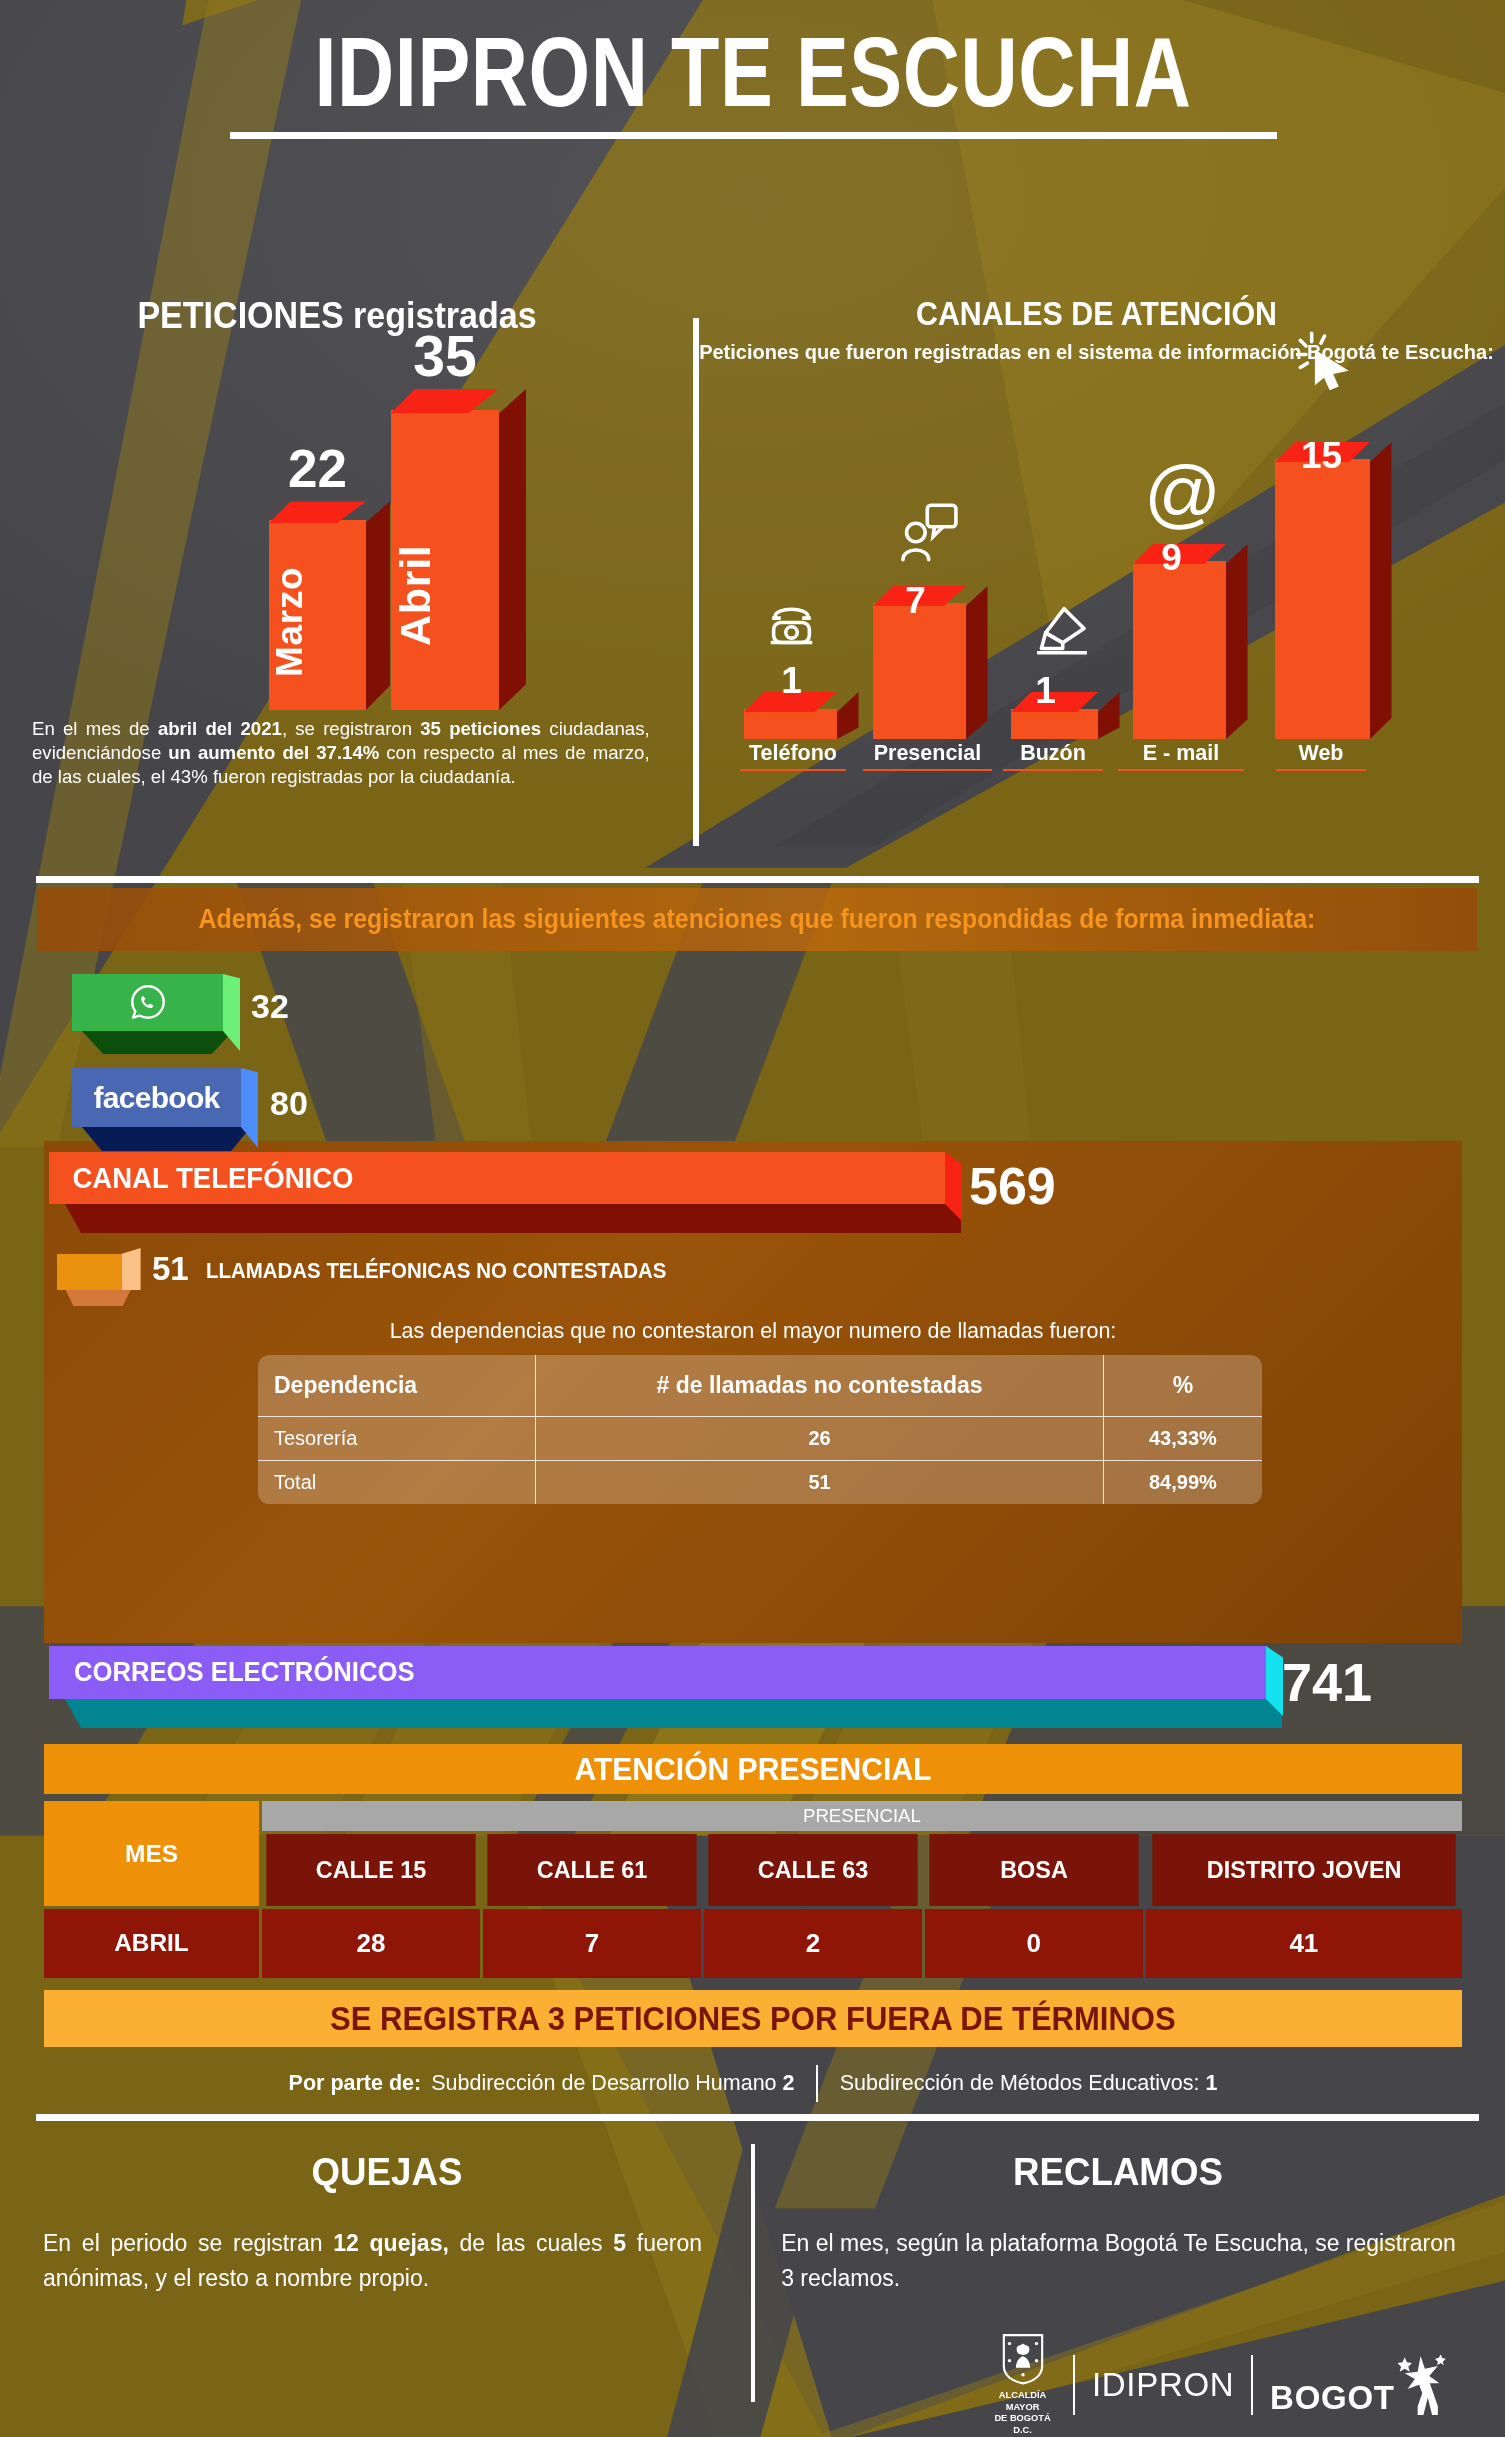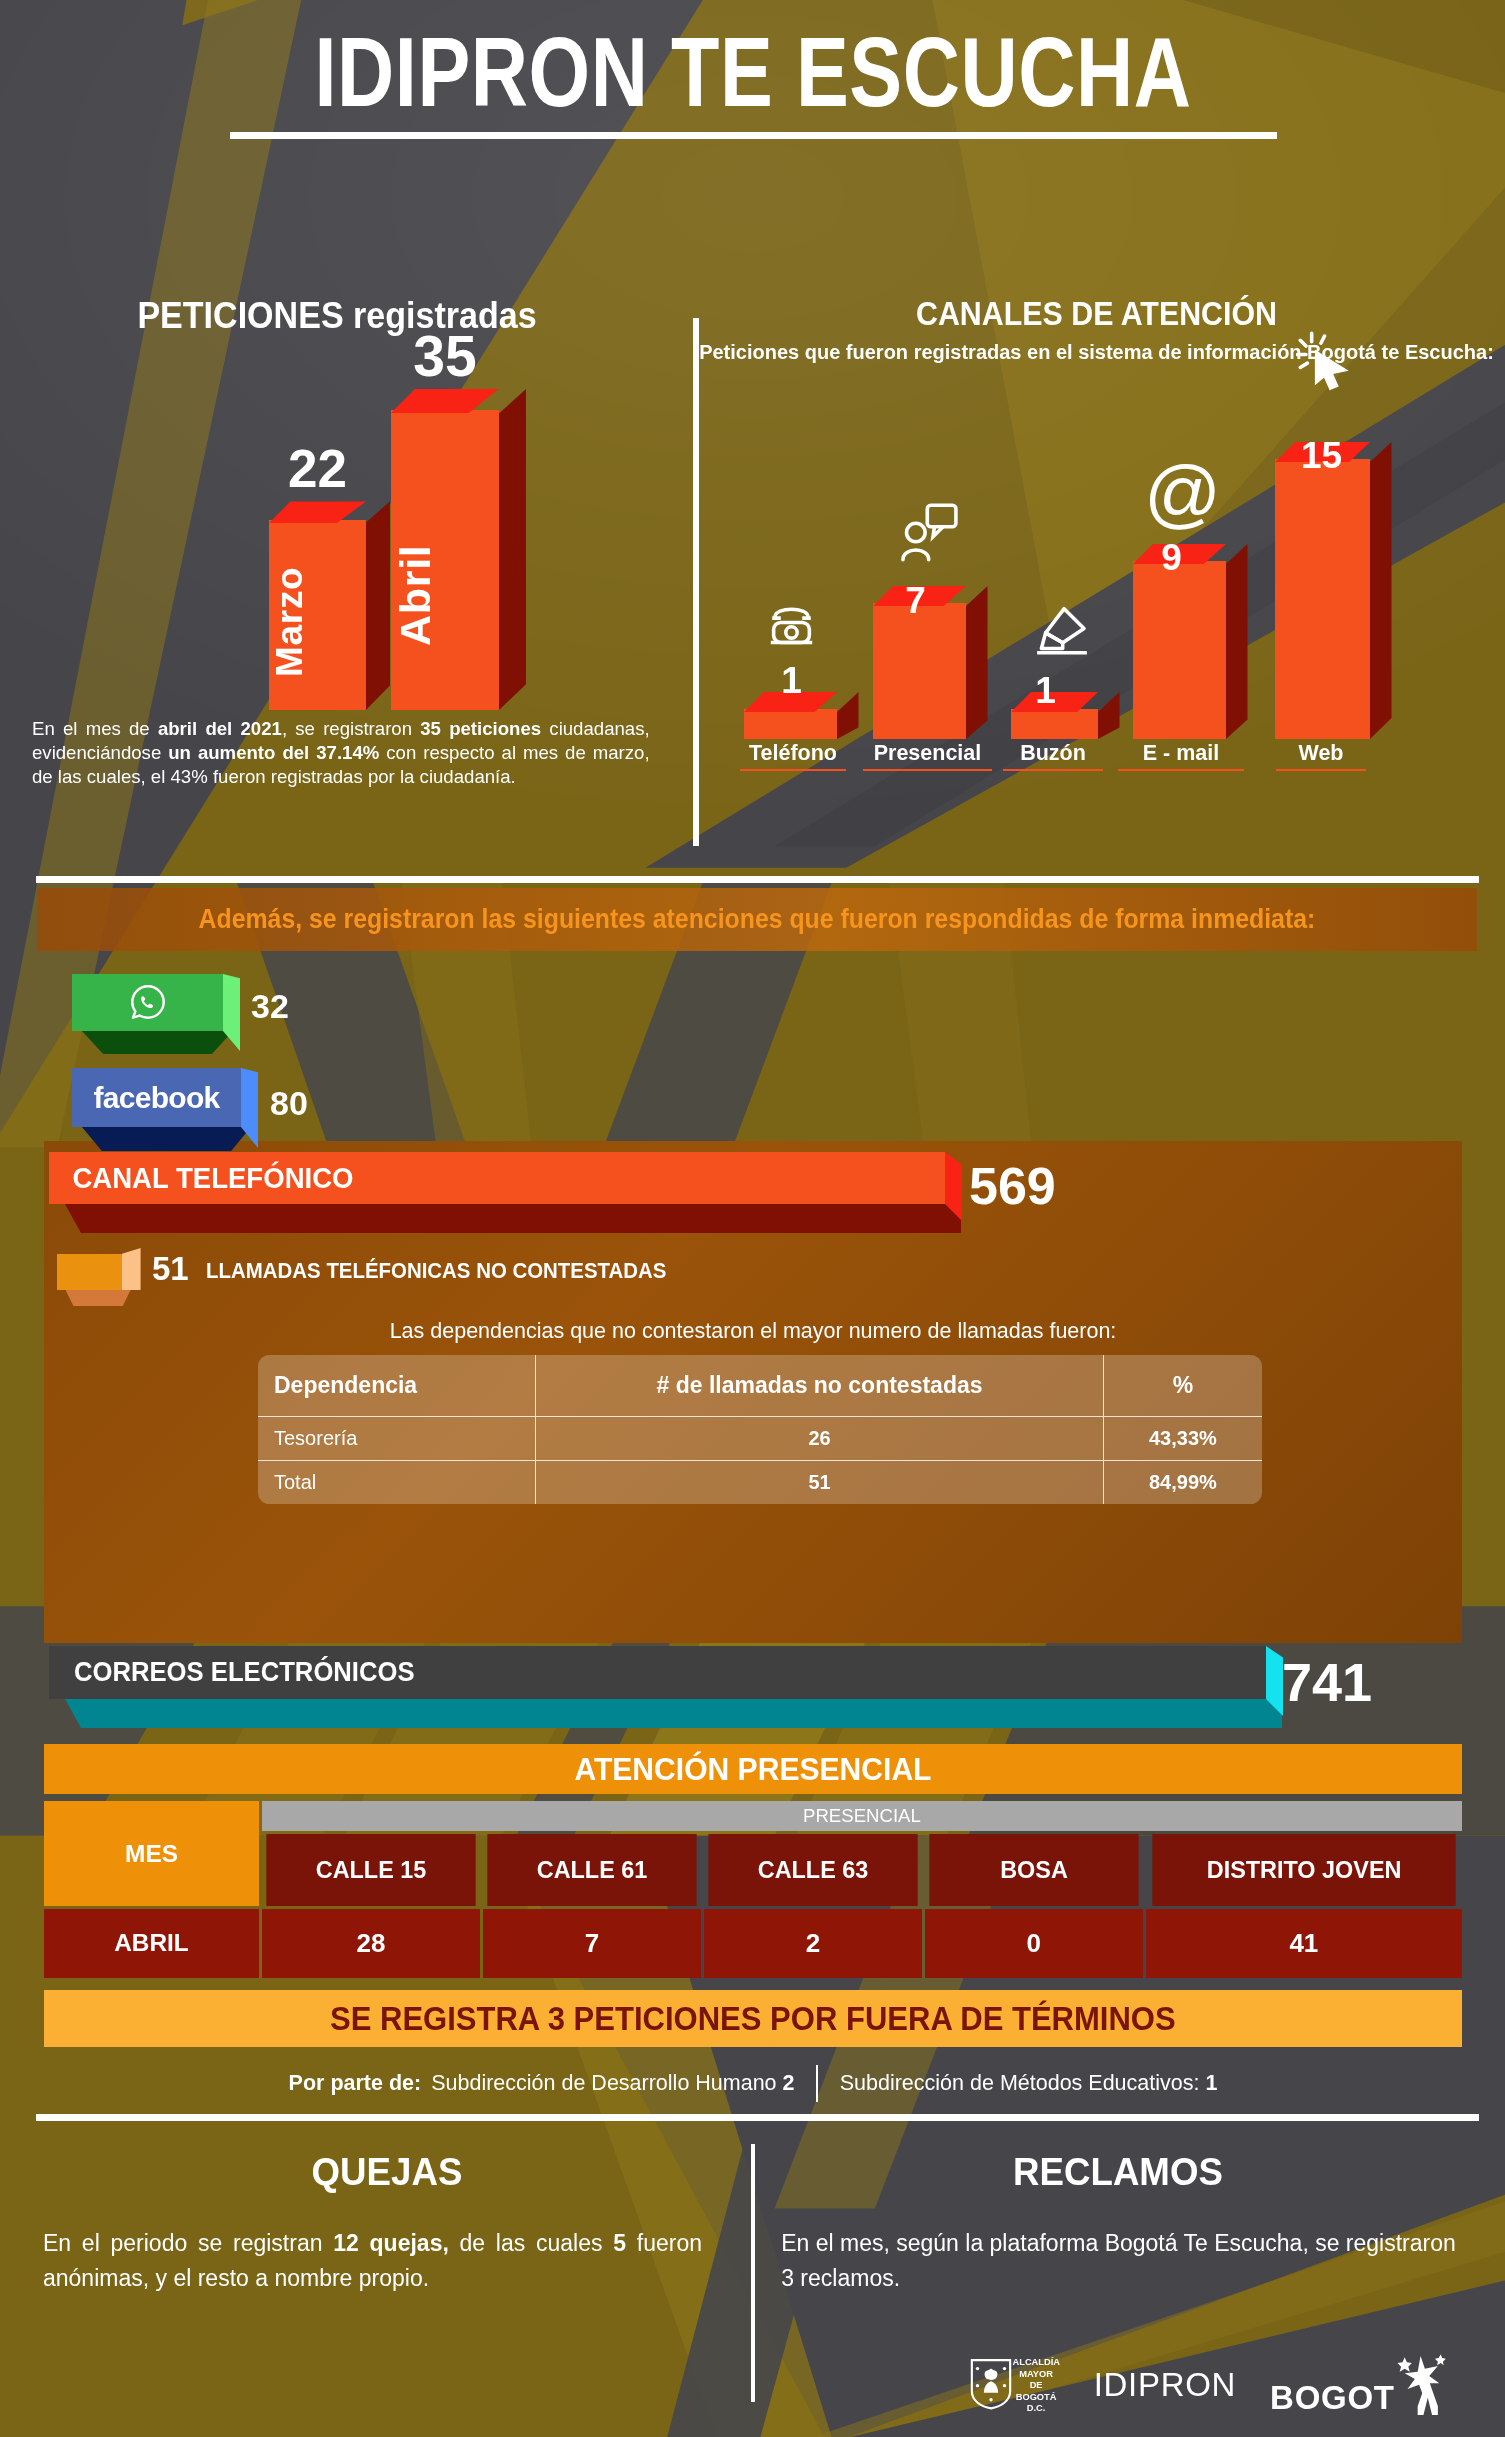--- a/index.html
+++ b/index.html
@@ -127,21 +127,21 @@
   #tbl1 th, #tbl1 td { color:#fff; padding:10px 16px; font-size:20px; text-align:center; }
   #tbl1 thead th { font-weight:bold; font-size:23px; padding:17px 16px; }
   #tbl1 th.l, #tbl1 td.l { text-align:left; }
   #tbl1 tbody tr { border-top:1.4px solid rgba(255,255,255,.8); }
   #tbl1 .c2, #tbl1 .c3 { border-left:1.4px solid rgba(255,255,255,.8); }
   #tbl1 td.num, #tbl1 td.pct { font-weight:bold; }
   #tbl1 td.pct { font-weight:bold; }
 
   
   #mail-bar { position:absolute; left:49px; top:1646px; width:1217px; height:53px; }
-  #mail-bar .f { position:absolute; left:0; top:0; width:1217px; height:53px; background:#404040; z-index:2;
+  #mail-bar .f { position:absolute; left:0; top:0; width:1217px; height:53px; background:#8b5cf6; z-index:2;
                  display:flex; align-items:center; }
   #mail-bar .f span { color:#fff; font-weight:bold; font-size:27px; margin-left:16px; transform:scaleX(0.95); }
   #mail-bar .b { position:absolute; left:16px; top:53px; width:1217px; height:29px; background:#008591; z-index:1;
                  clip-path:polygon(0 0,100% 0,100% 100%,16px 100%); }
   #mail-bar .s { position:absolute; left:1217px; top:0; width:17px; height:70px; background:#14e2ef; z-index:1;
                  clip-path:polygon(0 0,100% 11.5px,100% 100%,0 53px); }
   #mail-value { position:absolute; left:1282px; top:1651px; color:#fff; font-weight:bold; font-size:54px; }
 
   
   #pres-head {
@@ -199,21 +199,21 @@
   .qr-title { text-align:center; font-size:39px; font-weight:bold; color:#fff; transform:scaleX(0.94); }
   .qr-body { margin-top:32px; color:#fff; font-size:23px; line-height:1.5; text-align:justify; }
   #quejas .qr-body { padding:0 29px 0 0; }
   #reclamos .qr-body { padding-left:7.2px; text-align:left; }
   .qr-body b { font-weight:bold; }
 
   
   #footer { position:absolute; left:989px; top:2345px; width:459px; height:79px;
             display:flex; align-items:center; justify-content:flex-end; gap:0; }
   .f-sep { width:2.2px; height:60px; background:#fff; margin:0 17px; }
-  #alc { display:flex; flex-direction:row; align-items:center;justify-content:flex-end; }
+  #alc { display:flex; flex-direction:column; align-items:center;justify-content:flex-end; }
   #alc-text { color:#fff; font-size:9.3px; font-weight:bold; line-height:1.25; text-align:center; margin-top:2.9px; }
   #idipron-word { color:#fff; font-size:33px; letter-spacing:0.7px; font-weight:normal; }
   #bogota-logo { display:flex; align-items:flex-end; }
   #bogota-word { color:#fff; font-size:33px; font-weight:bold; letter-spacing:0.7px; }
 </style>
 </head>
 <body>
 
 <svg id="bg" viewBox="0 0 2100 3400" preserveAspectRatio="none">
   <rect x="0" y="0" width="2100" height="3400" fill="#7a6517"></rect>

